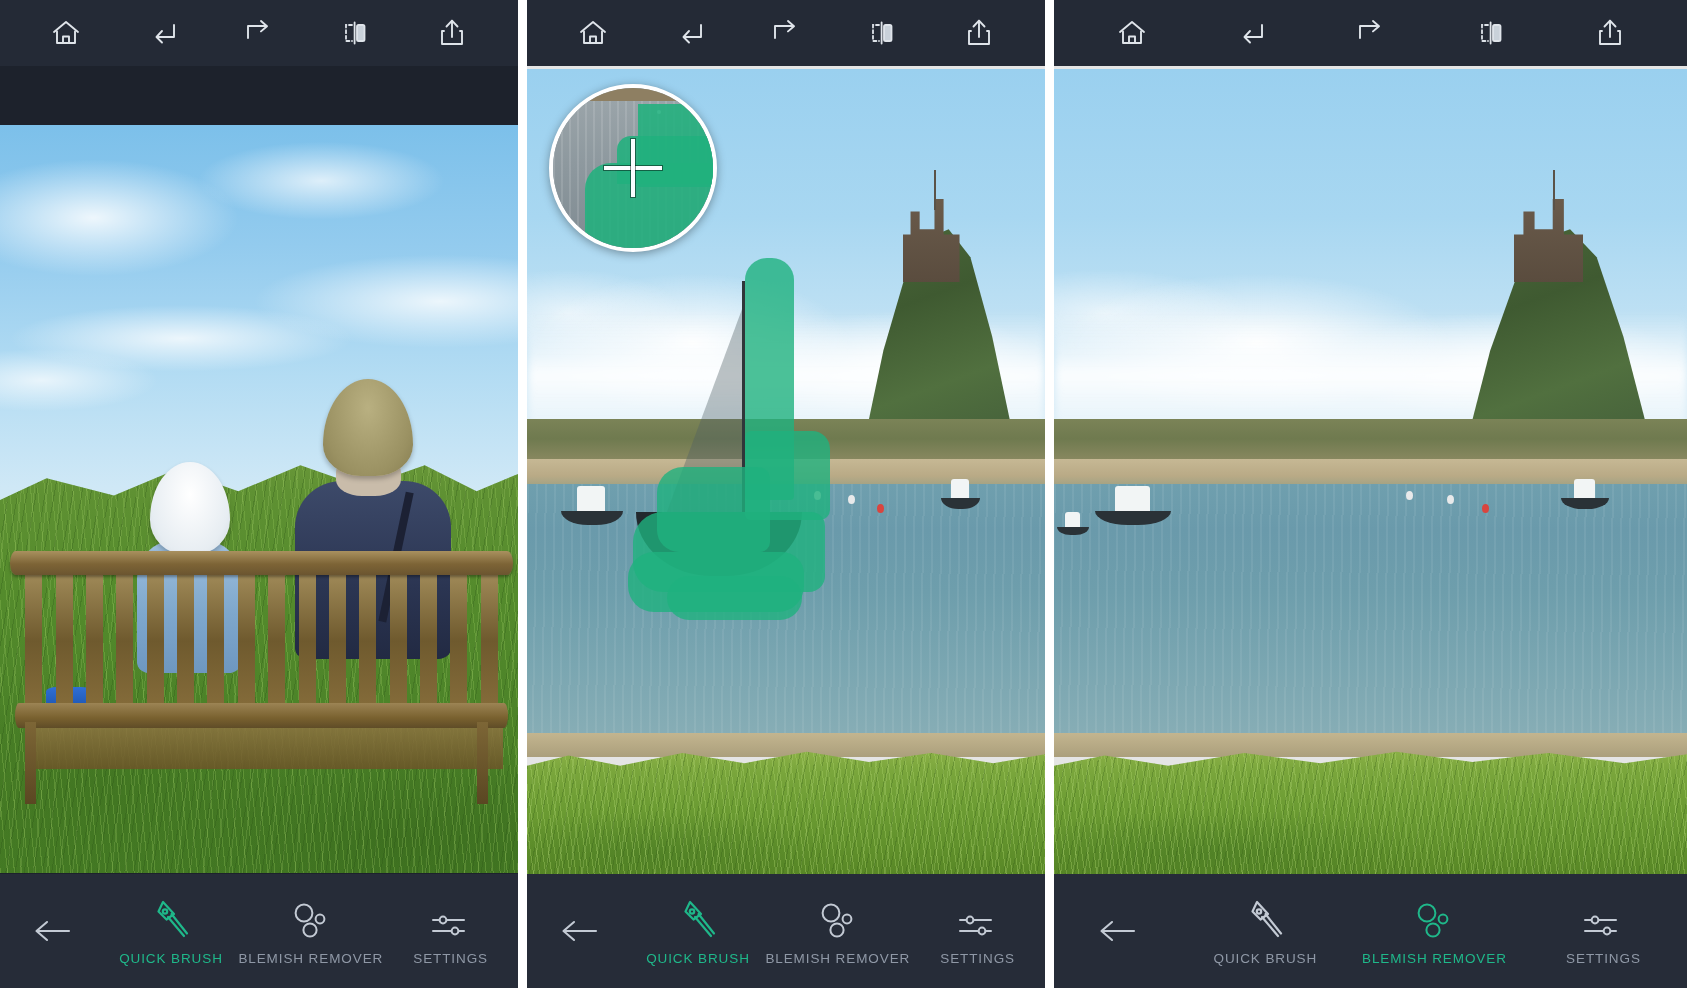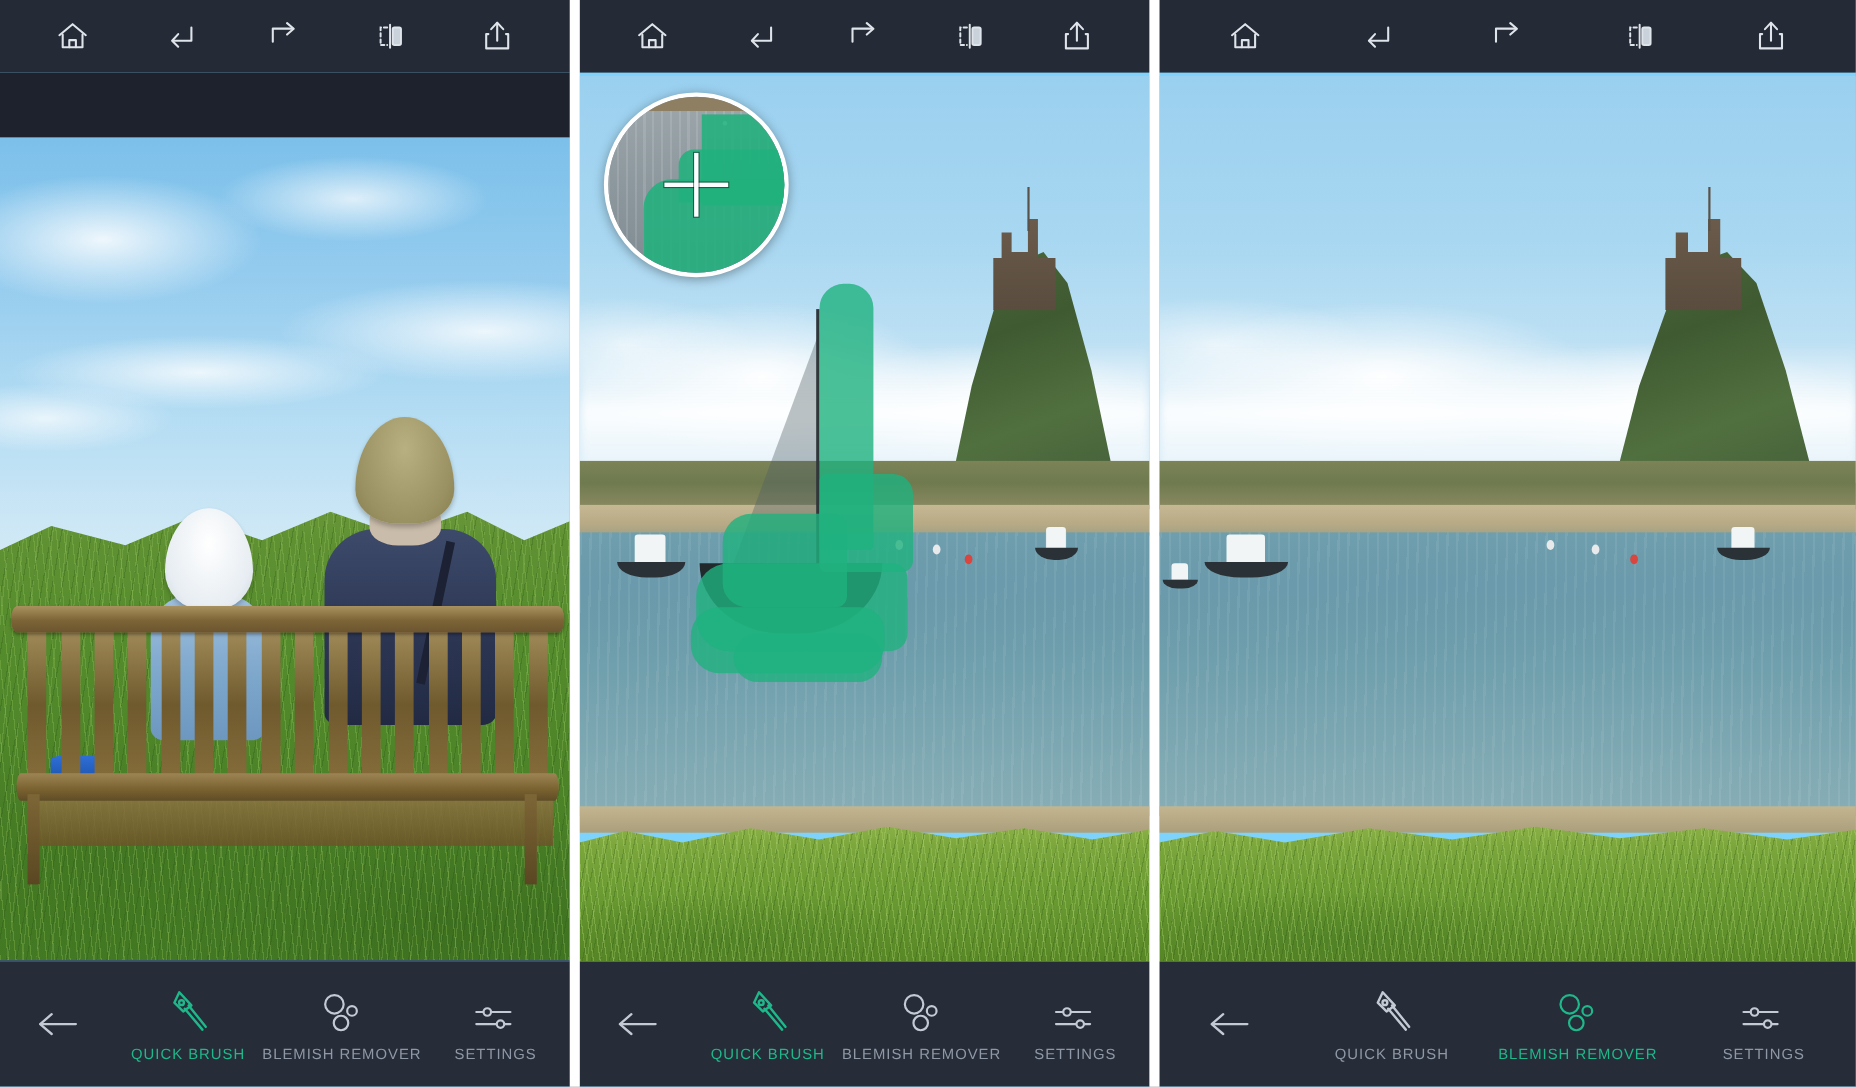--- a/index.html
+++ b/index.html
@@ -15,21 +15,21 @@
   .screens {
     display: flex;
     width: 1687px;
     height: 988px;
     background: #ffffff;
   }
   .panel {
     position: relative;
     height: 988px;
     overflow: hidden;
-    background: #7dd3fc;
+    background: #e5e5e5;
     flex: 0 0 auto;
   }
   .panel.p1 { width: 518px; }
   .gap { flex: 0 0 9px; background: #ffffff; height: 988px; }
   .panel.p2 { width: 518px; }
   .panel.p3 { width: 634px; }
 
   
   .topbar {
     position: absolute;

